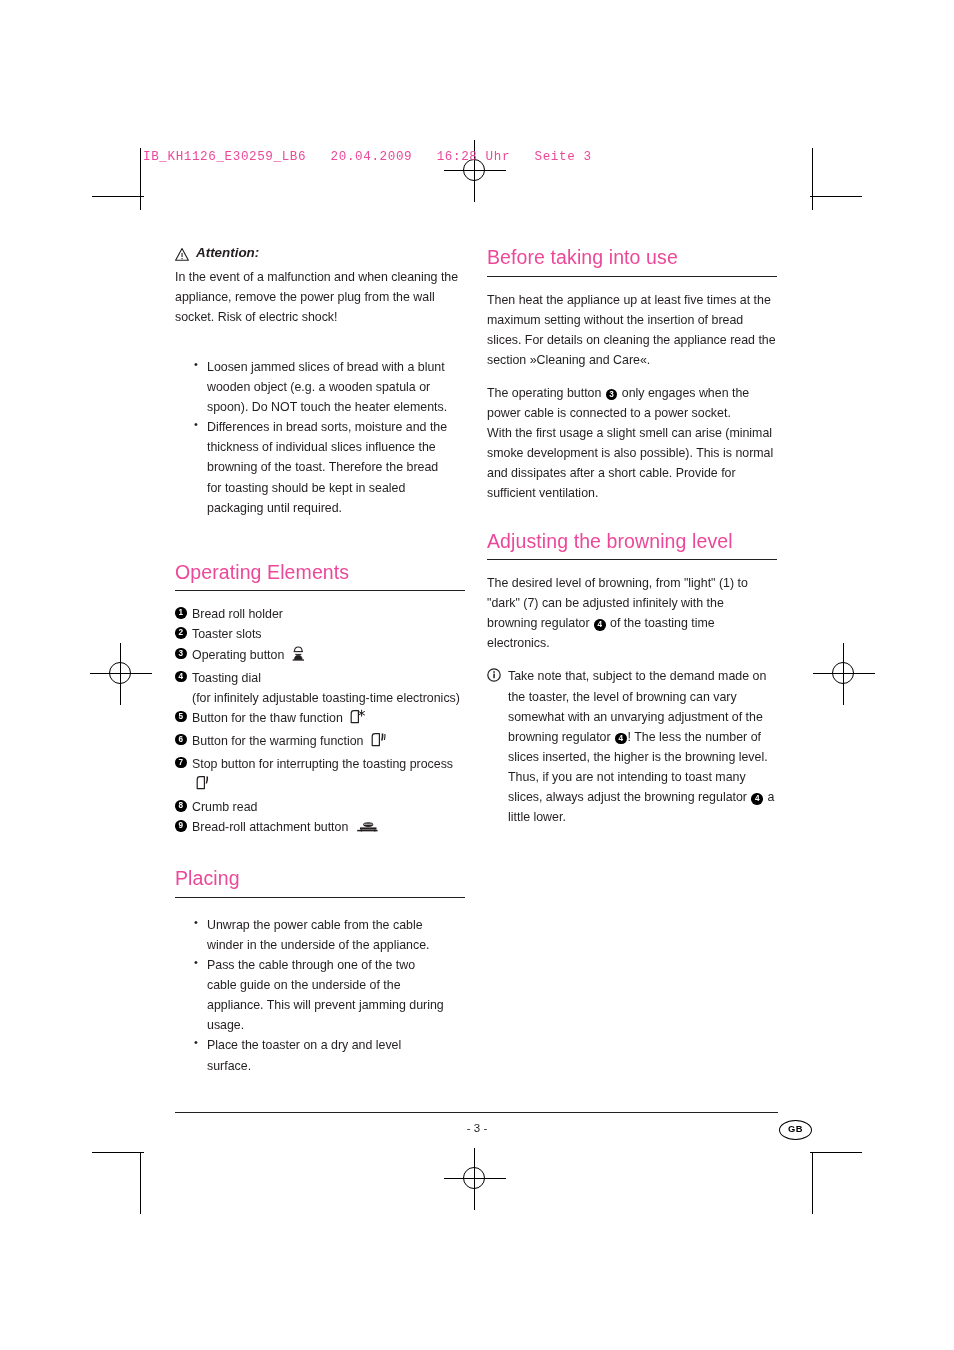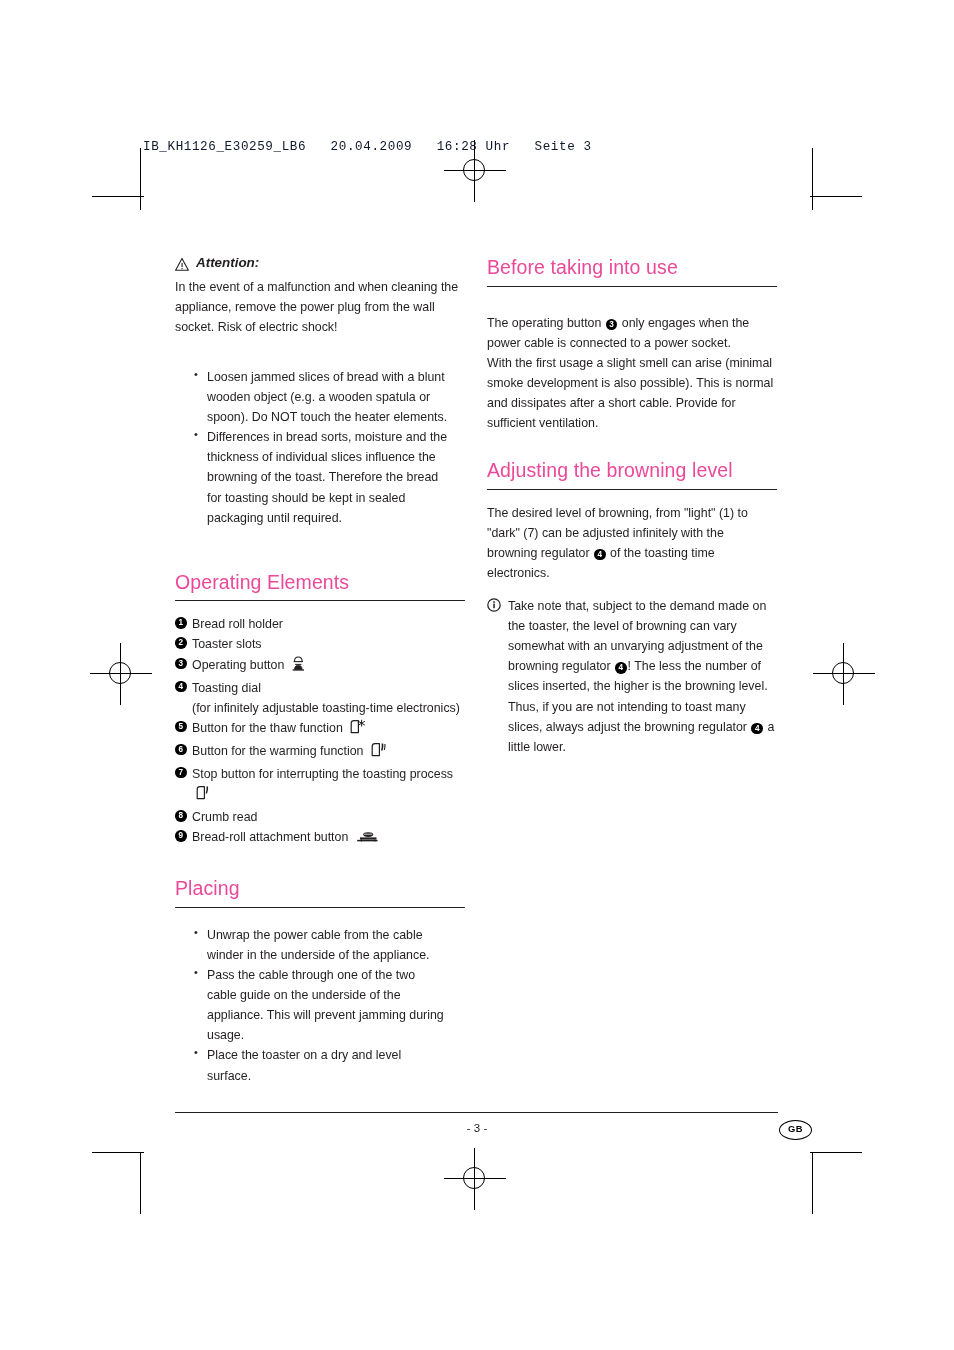--- a/index.html
+++ b/index.html
@@ -21,32 +21,32 @@
   .reg-mark { position: absolute; width: 62px; height: 62px; }
   .reg-mark .v { position: absolute; left: 30px; top: 0; width: 1.4px; height: 62px; background: #000; }
   .reg-mark .h { position: absolute; top: 30px; left: 0; height: 1.4px; width: 62px; background: #000; }
   .reg-mark .c { position: absolute; left: 19px; top: 19px; width: 22px; height: 22px;
                  border: 1.2px solid #000; border-radius: 50%; box-sizing: border-box; background: transparent; }
 
   
   .print-header {
     position: absolute;
     left: 143px;
-    top: 140px;
+    top: 150px;
     font-family: "Liberation Mono", monospace;
     font-size: 12.6px;
     letter-spacing: 0.6px;
     white-space: pre;
-    color: #0f172a;
+    color: #ec4899;
   }
 
   
   .col {
     position: absolute;
-    top: 252px;
+    top: 242px;
     width: 290px;
     font-size: 12.4px;
     line-height: 1.62;
     color: #231f20;
   }
   .col-left  { left: 175px; }
   .col-right { left: 487px; }
 
   h2.section {
     font-size: 19.5px;
@@ -323,20 +323,21 @@
     <li>Pass the cable through one of the two cable guide on the underside of the appliance. This will prevent jamming during usage.</li>
     <li>Place the toaster on a dry and level surface.</li>
   </ul>
 </div>
 
 <div class="col col-right">
 
   <h2 class="section">Before taking into use</h2>
   <hr class="rule">
 
+  <p>Then heat the appliance up at least five times at the maximum setting without the insertion of bread slices. For details on cleaning the appliance read the section »Cleaning and Care«.</p>
 
   <div class="gap"></div>
 
   <p>
     <span>The operating button</span>
     <span class="numcirc-inline">3</span>
     <span>only engages when the power cable is connected to a power socket.</span>
   </p>
   <p>With the first usage a slight smell can arise (minimal smoke development is also possible). This is normal and dissipates after a short cable. Provide for sufficient ventilation.</p>
 

